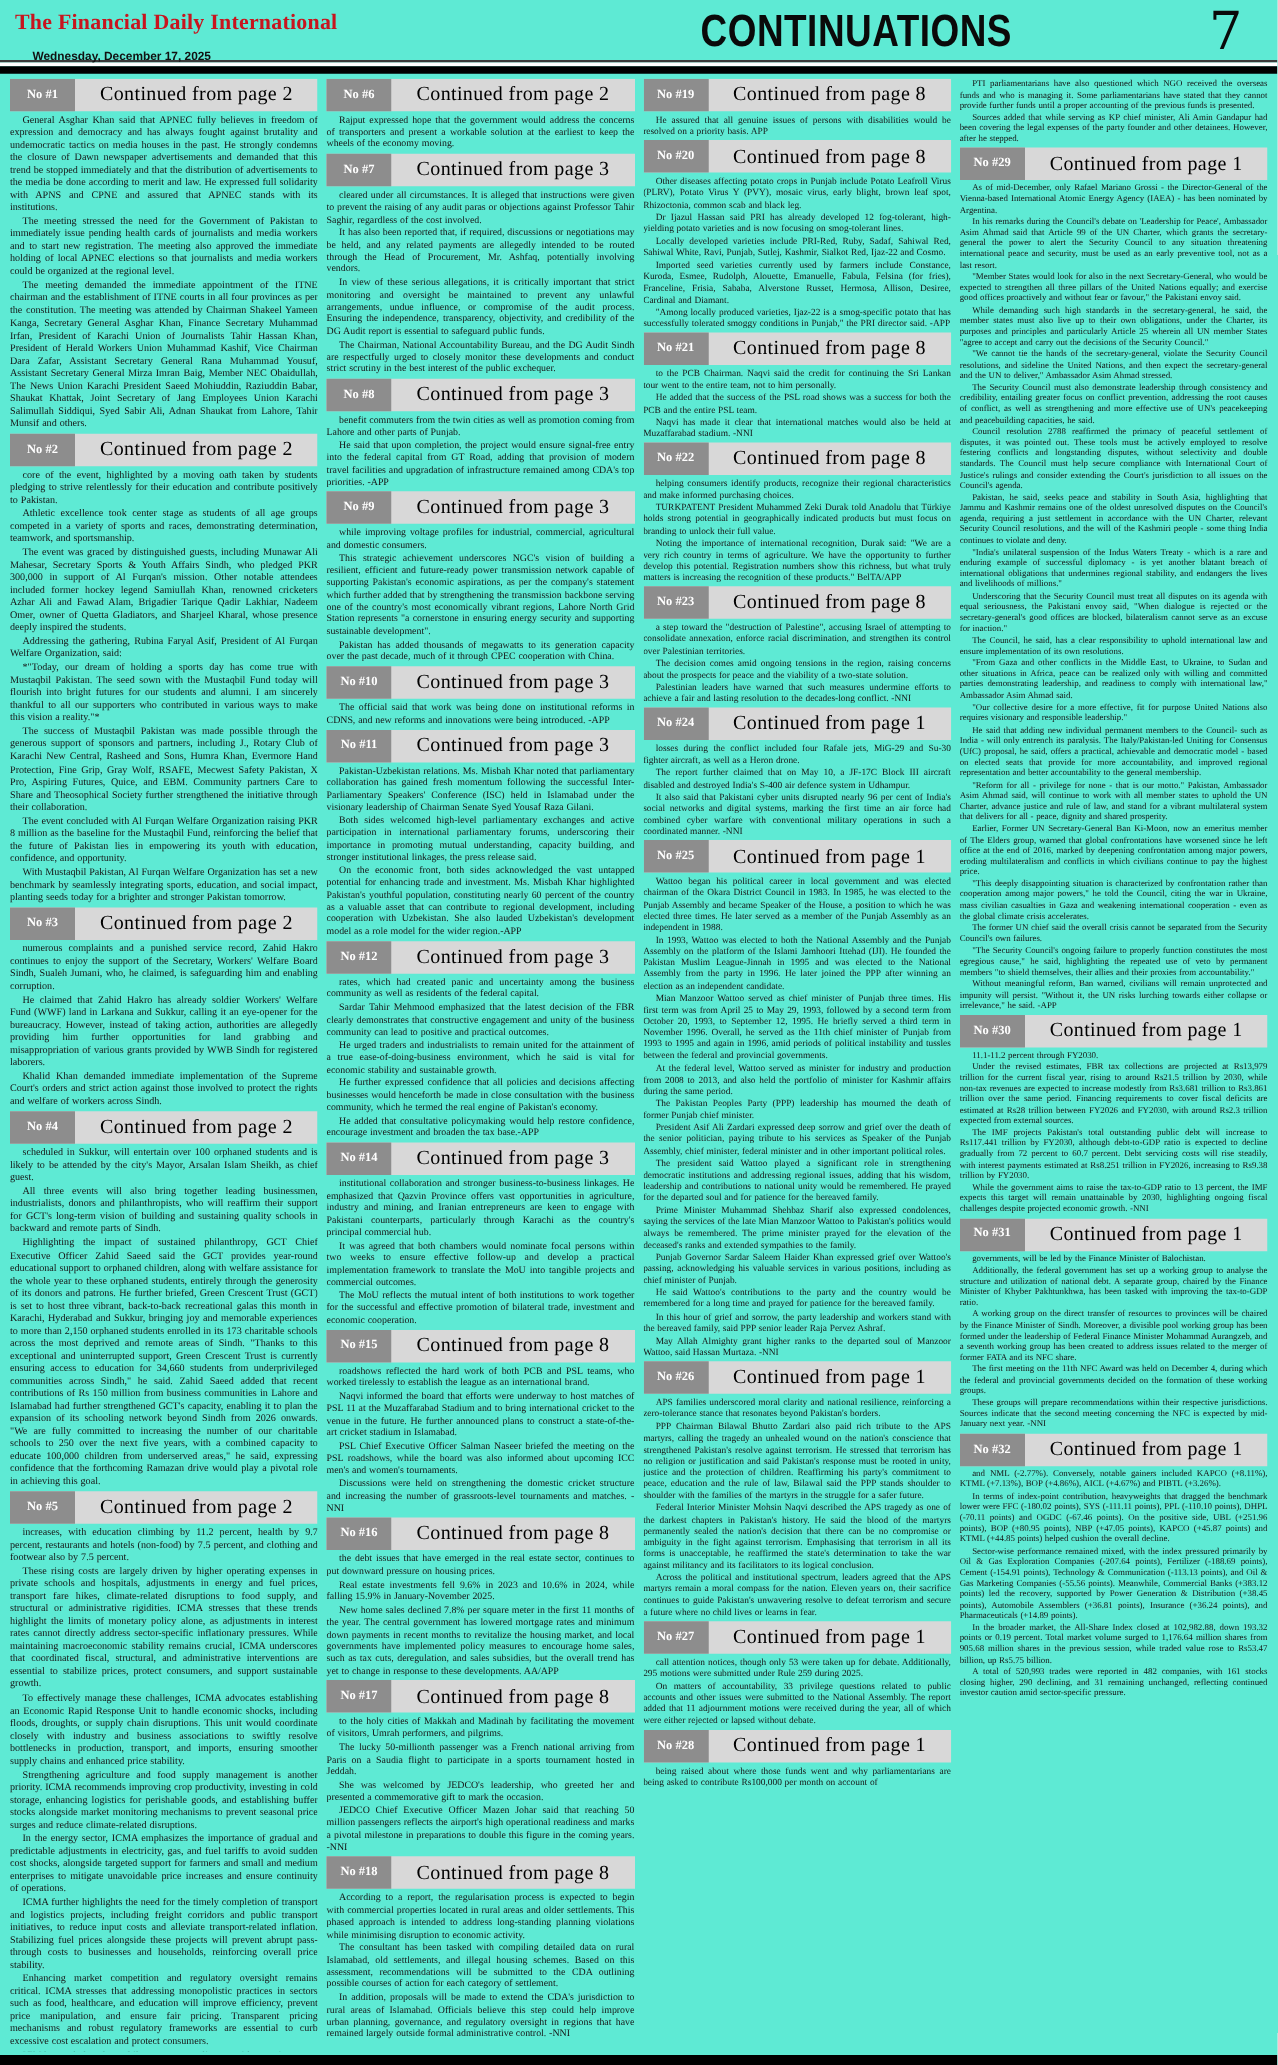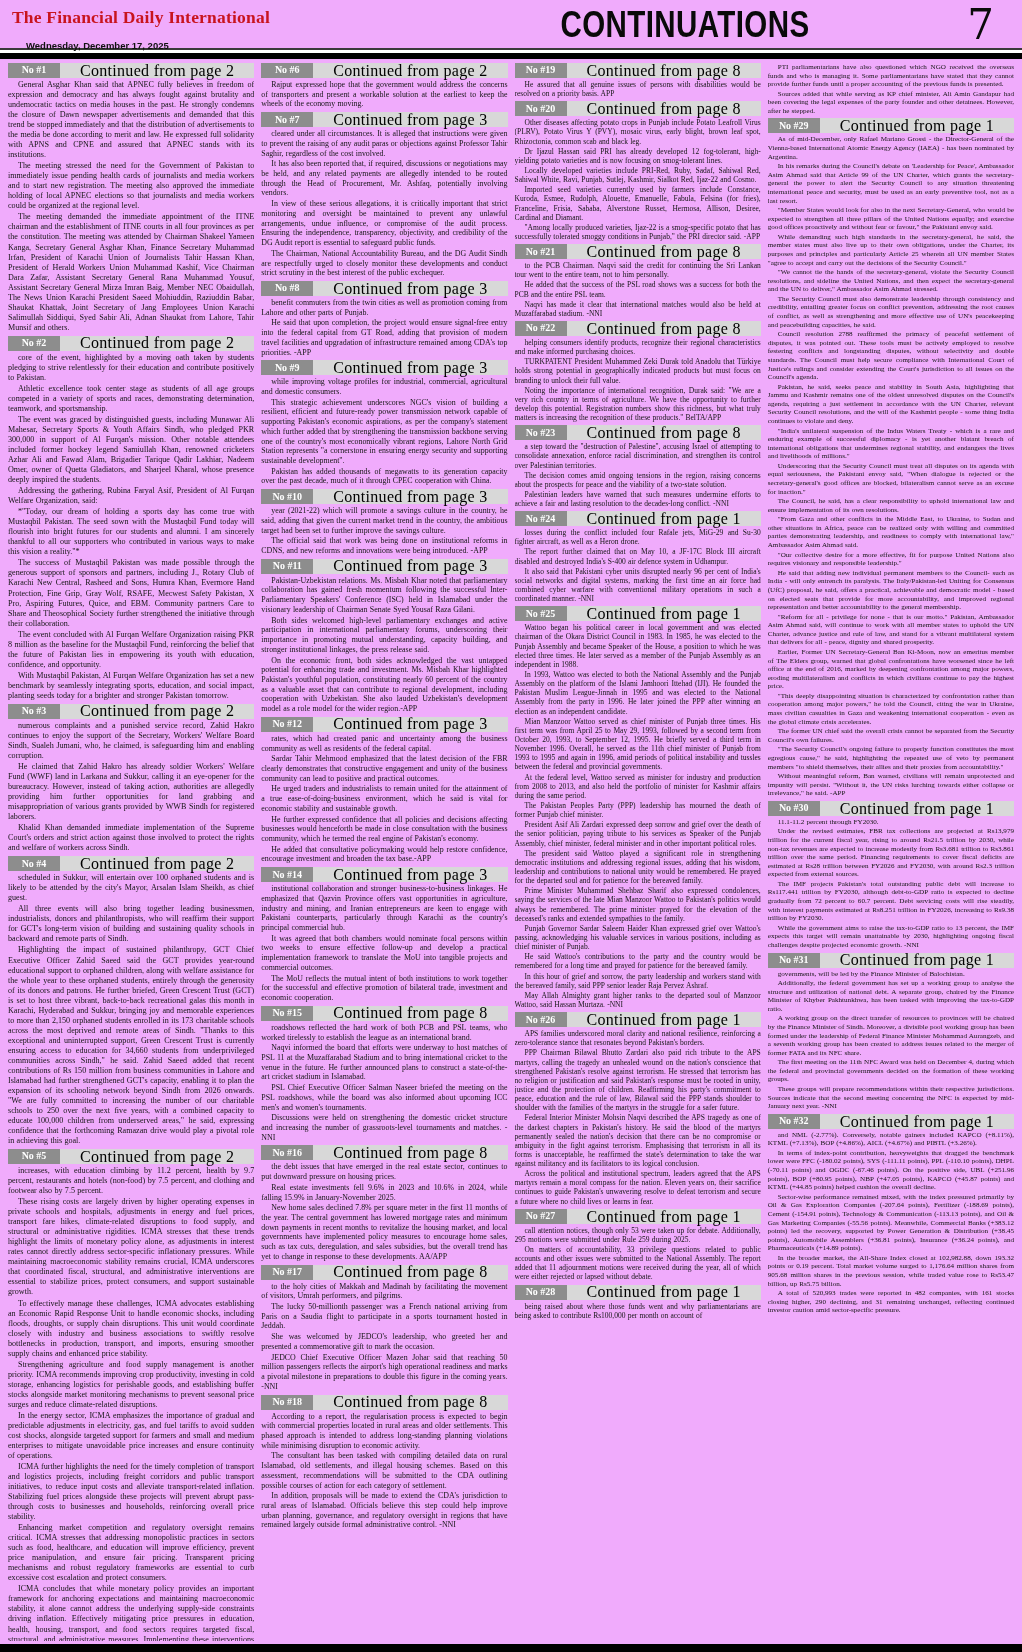--- a/index.html
+++ b/index.html
@@ -1,18 +1,18 @@
 <!DOCTYPE html>
 <html><head>
 <meta charset="utf-8">
 <style>
   html,body { margin:0; padding:0; background:#e8e8e8; }
   #page {
     position:relative; width:1022px; height:1652px; margin:0 auto;
-    background:#f0abfc; font-family:"Liberation Serif", serif; color:#151515;
+    background:#5eead4; font-family:"Liberation Serif", serif; color:#151515;
     overflow:hidden;
   }
   
   #header { position:relative; height:48px; }
   .masthead {
     position:absolute; left:12px; top:7px;
     font-family:"Liberation Serif", serif; font-weight:bold; font-size:17.5px;
     color:#c8141e; letter-spacing:0.2px; white-space:nowrap;
   }
   .mast-date {
@@ -33,21 +33,21 @@
   .rule-thick { height:6px; background:#000000; }
   
   #columns { display:flex; gap:7px; padding:4px 8px 0 8px; height:1578px; }
   .col { flex:1 1 0; overflow:hidden; text-align:justify; }
   .col-1 { font-size:8.1px; line-height:1.24; }
   .col-2 { font-size:7.9px; line-height:1.23; }
   .col-3 { font-size:7.5px; line-height:1.22; }
   .col-4 { font-size:7.1px; line-height:1.21; }
   .para { margin:0 0 1px 0; text-indent:10px; word-spacing:0.3px; }
   .sec-head {
-    display:flex; align-items:stretch; height:15px; margin:3px 0 2px 0;
+    display:flex; align-items:stretch; height:26px; margin:3px 0 2px 0;
     background:#d8d8d8;
   }
   .sec-head.first { margin-top:0; }
   .no-badge {
     width:52px; flex:0 0 52px; background:#8d8d8d; color:#ffffff;
     font-weight:bold; font-size:10px; display:flex; align-items:center; justify-content:center;
     font-family:"Liberation Serif", serif;
   }
   .cont-label {
     flex:1; display:flex; align-items:center; justify-content:center;
@@ -142,21 +142,20 @@
           <span class="no-badge">No #9</span>
           <span class="cont-label">Continued from page 3</span>
         </div>
         <p class="para">while improving voltage profiles for industrial, commercial, agricultural and domestic consumers.</p>
         <p class="para">This strategic achievement underscores NGC's vision of building a resilient, efficient and future-ready power transmission network capable of supporting Pakistan's economic aspirations, as per the company's statement which further added that by strengthening the transmission backbone serving one of the country's most economically vibrant regions, Lahore North Grid Station represents "a cornerstone in ensuring energy security and supporting sustainable development".</p>
         <p class="para">Pakistan has added thousands of megawatts to its generation capacity over the past decade, much of it through CPEC cooperation with China.</p>
         <div class="sec-head">
           <span class="no-badge">No #10</span>
           <span class="cont-label">Continued from page 3</span>
         </div>
-        <p class="para">year (2021-22) which will promote a savings culture in the country, he said, adding that given the current market trend in the country, the ambitious target had been set to further improve the savings culture.</p>
         <p class="para">The official said that work was being done on institutional reforms in CDNS, and new reforms and innovations were being introduced. -APP</p>
         <div class="sec-head">
           <span class="no-badge">No #11</span>
           <span class="cont-label">Continued from page 3</span>
         </div>
         <p class="para">Pakistan-Uzbekistan relations. Ms. Misbah Khar noted that parliamentary collaboration has gained fresh momentum following the successful Inter-Parliamentary Speakers' Conference (ISC) held in Islamabad under the visionary leadership of Chairman Senate Syed Yousaf Raza Gilani.</p>
         <p class="para">Both sides welcomed high-level parliamentary exchanges and active participation in international parliamentary forums, underscoring their importance in promoting mutual understanding, capacity building, and stronger institutional linkages, the press release said.</p>
         <p class="para">On the economic front, both sides acknowledged the vast untapped potential for enhancing trade and investment. Ms. Misbah Khar highlighted Pakistan's youthful population, constituting nearly 60 percent of the country as a valuable asset that can contribute to regional development, including cooperation with Uzbekistan. She also lauded Uzbekistan's development model as a role model for the wider region.-APP</p>
         <div class="sec-head">
           <span class="no-badge">No #12</span>

